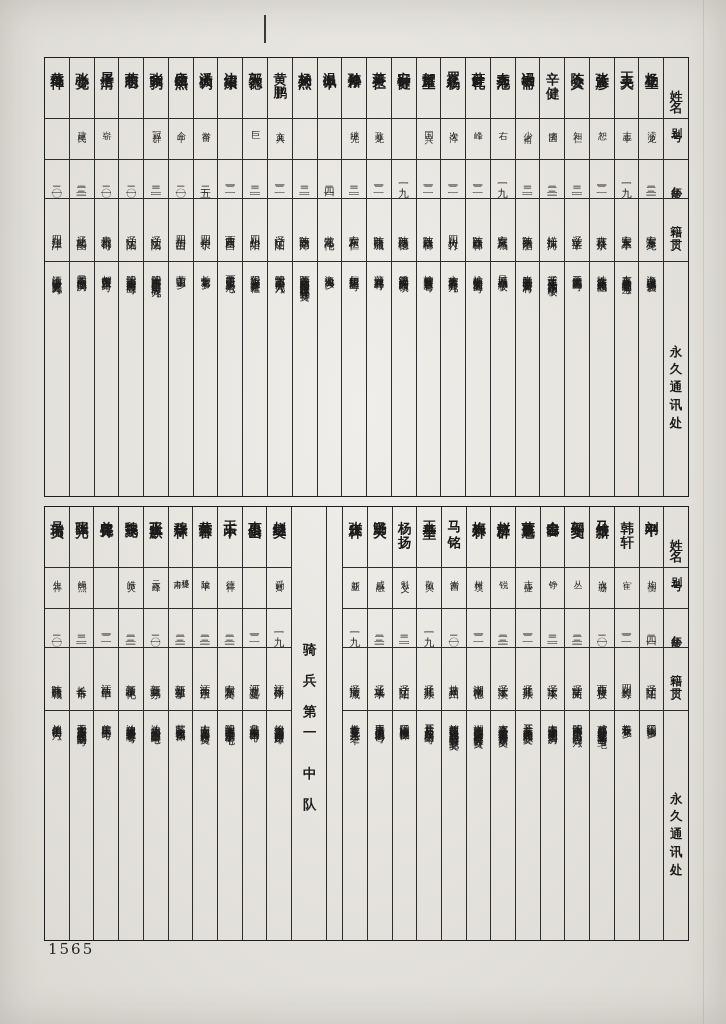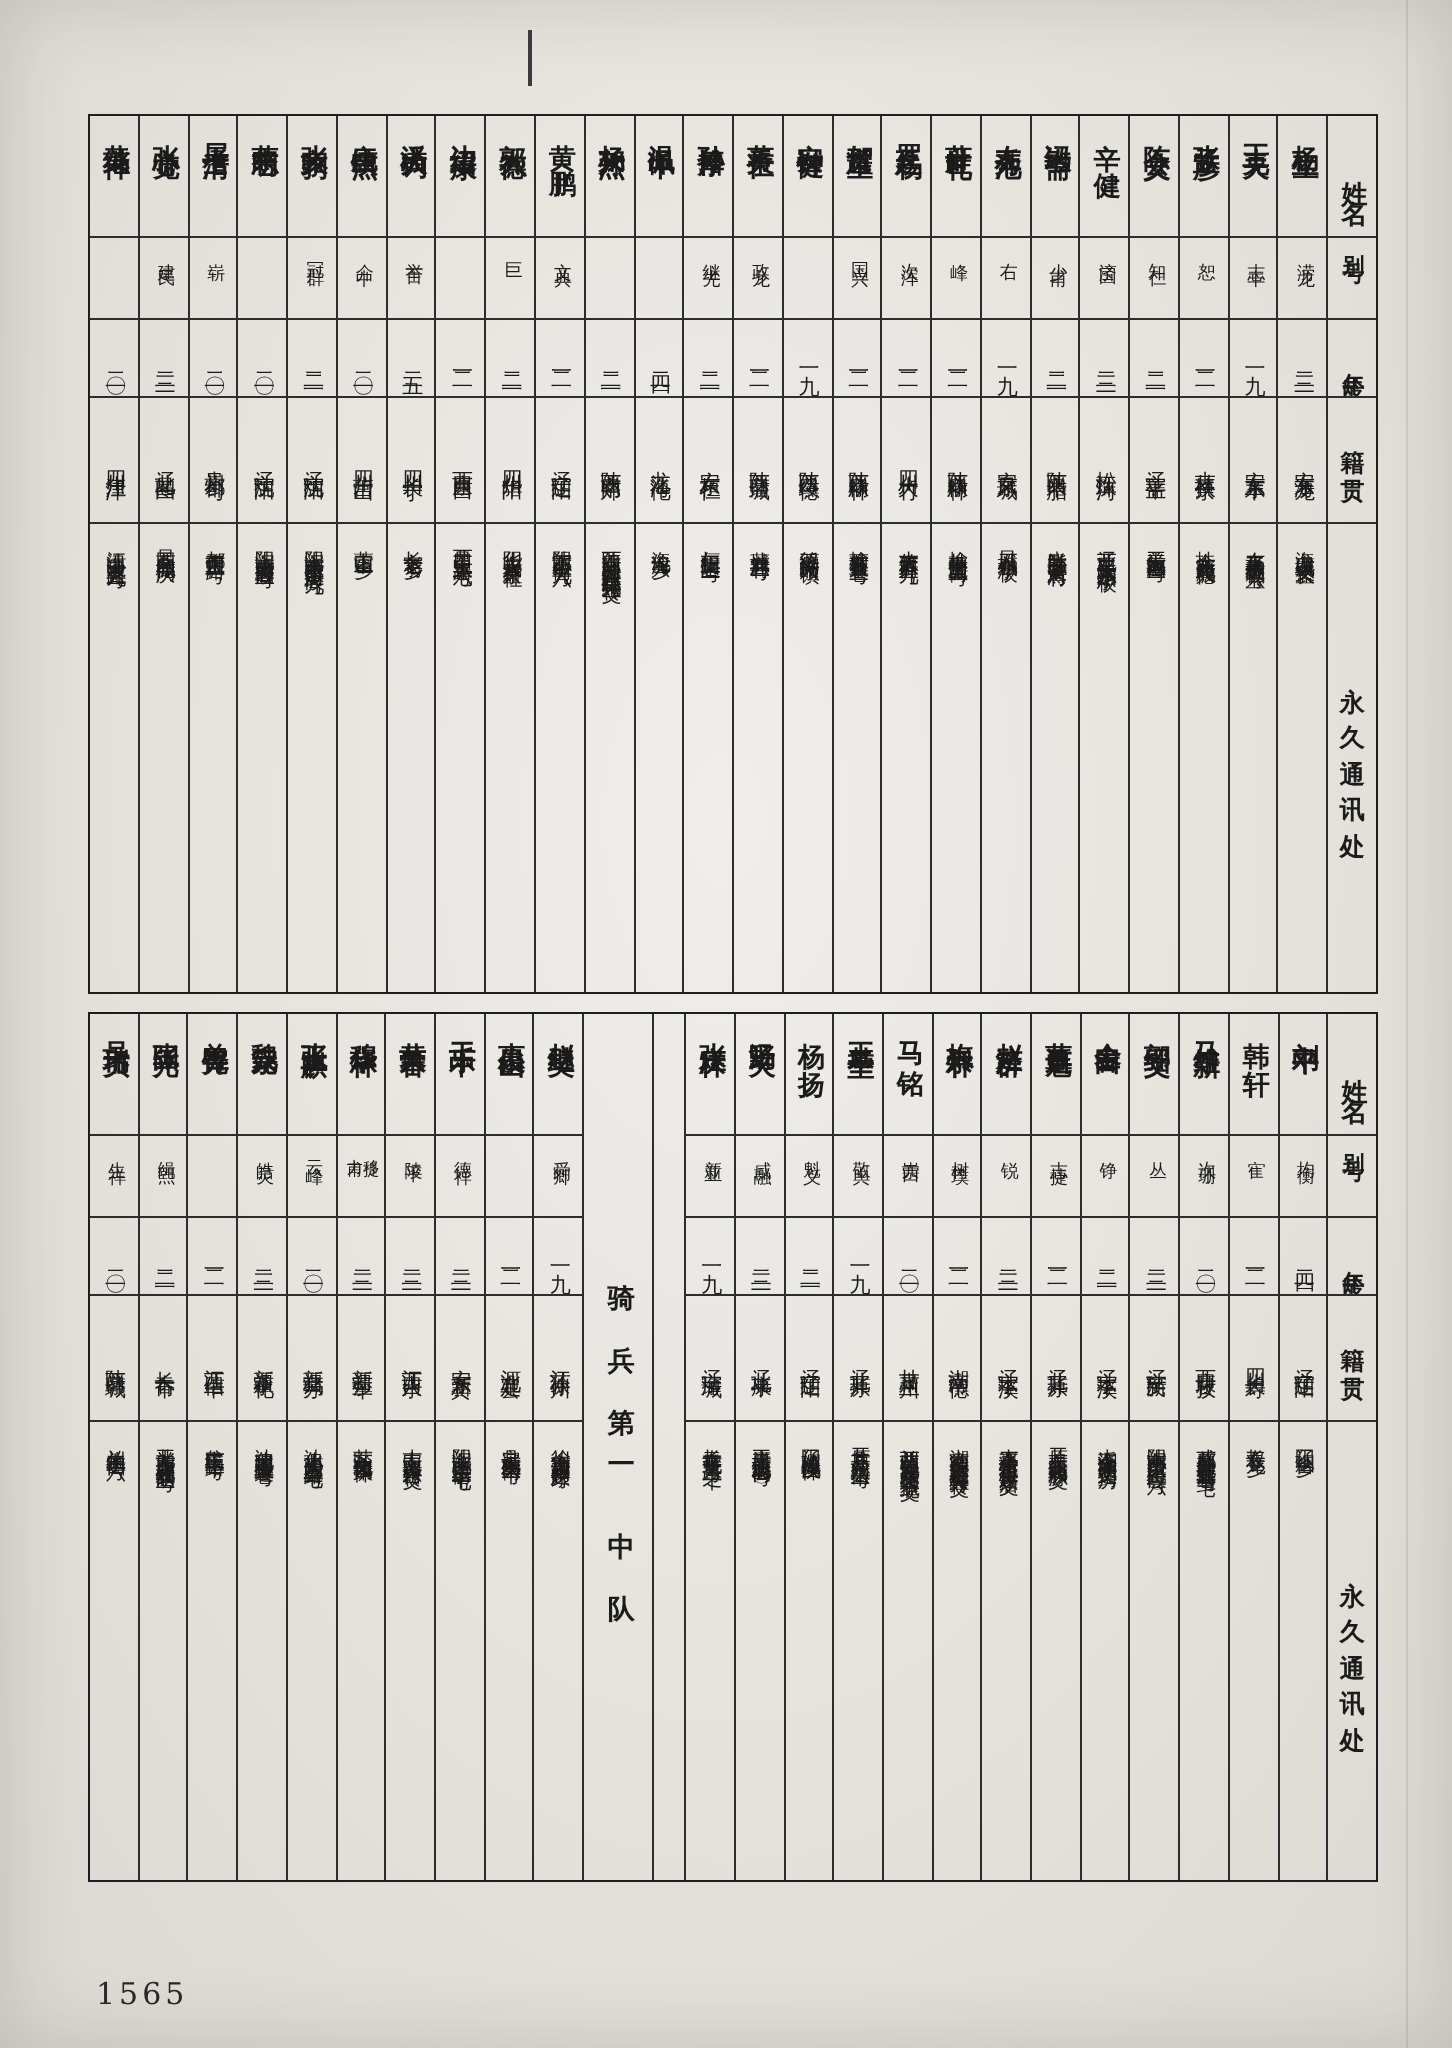--- a/index.html
+++ b/index.html
@@ -66,21 +66,21 @@
   .hdr-name .vtext{font-size:13px;font-weight:bold;letter-spacing:10px;}
   .hdr-alias .vtext{font-size:11px;font-weight:bold;letter-spacing:4px;padding-top:0;}
   .hdr-age .vtext{font-size:11px;font-weight:bold;letter-spacing:2px;}
   .hdr-native .vtext{font-size:12px;font-weight:bold;letter-spacing:14px;}
   .hdr-address .vtext{font-size:12.5px;font-weight:bold;letter-spacing:18px;padding-top:0;}
   .hdr-alias{align-items:center;}
   .hdr-name{align-items:center;}
   .hdr-address{align-items:center;}
   .unit .vtext{font-size:13.5px;font-weight:bold;letter-spacing:31px;}
   .page-number{
-    position:absolute;left:48px;top:988px;
+    position:absolute;left:48px;top:940px;
     font-family:"DejaVu Serif", serif;
     font-size:15px;color:#262626;letter-spacing:2px;
   }
 </style>
 </head>
 <body>
 
 <div id="scan">
   <div class="fold-mark"></div>
   <div class="edge-line"></div>

